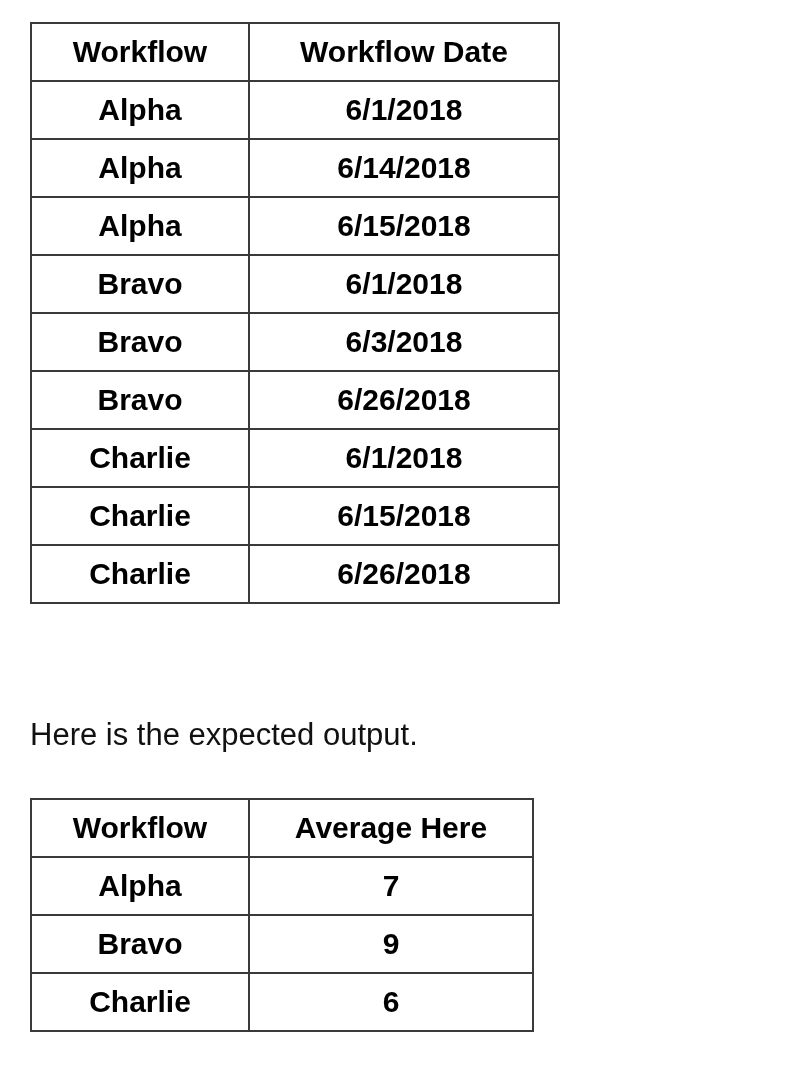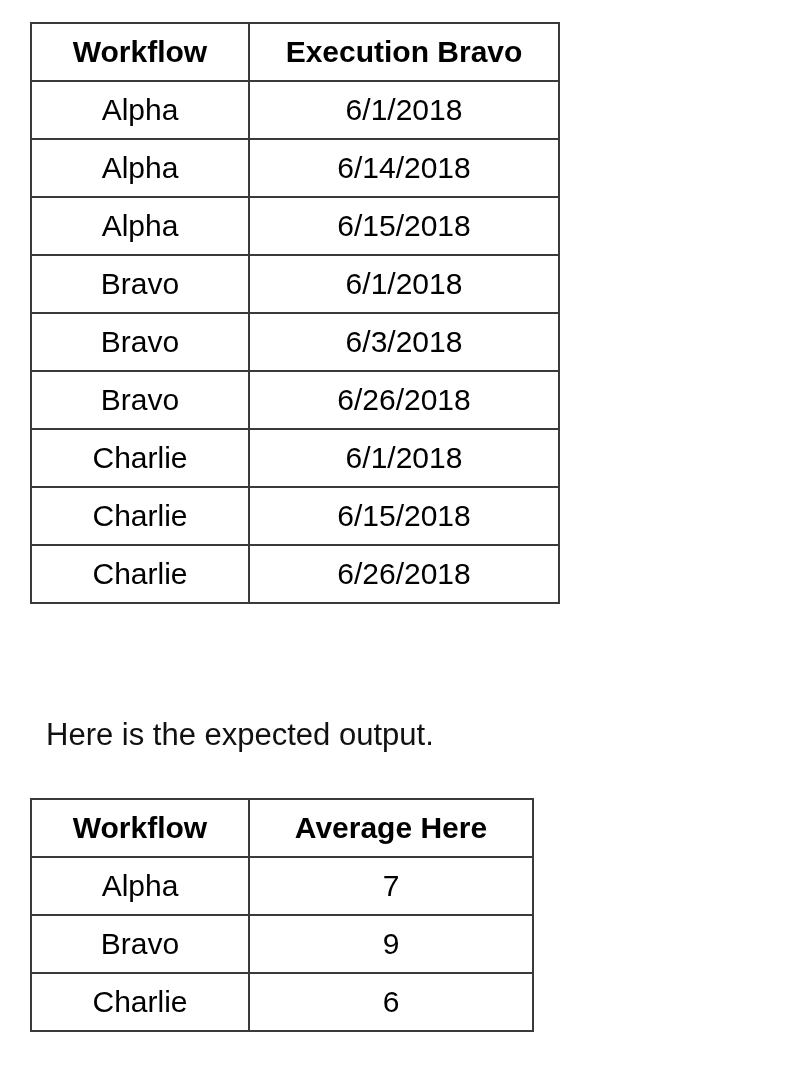--- a/index.html
+++ b/index.html
@@ -31,21 +31,21 @@
     table-layout: fixed;
     background: #ffffff;
   }
   table.data-table td,
   table.data-table th {
     border: 2px solid #3a3a3a;
     height: 56px;
     padding: 0 4px;
     text-align: center;
     vertical-align: middle;
-    font-weight: normal;
+    font-weight: bold;
     font-size: 30px;
     line-height: 1;
     white-space: nowrap;
     color: #000000;
   }
   table.data-table th {
     font-weight: bold;
     font-size: 30px;
   }
 
@@ -69,37 +69,36 @@
 
   
   .caption {
     position: absolute;
     left: 30px;
     top: 714px;
     font-size: 31px;
     line-height: 42px;
     color: #111111;
     white-space: nowrap;
-    margin-left: 16px;
   }
 </style>
 </head>
 <body>
 
 <div class="doc">
 
   <table class="data-table" id="table-input">
     <colgroup>
         <col class="c1">
         <col class="c2">
       </colgroup>
     <thead>
       <tr>
         <th>Workflow</th>
-        <th>Execution Bravo</th>
+        <th>Workflow Date</th>
       </tr>
     </thead>
     <tbody id="input-table-body">
         <tr>
           <td>Alpha</td>
           <td>6/1/2018</td>
         </tr>
         <tr>
           <td>Alpha</td>
           <td>6/14/2018</td>

